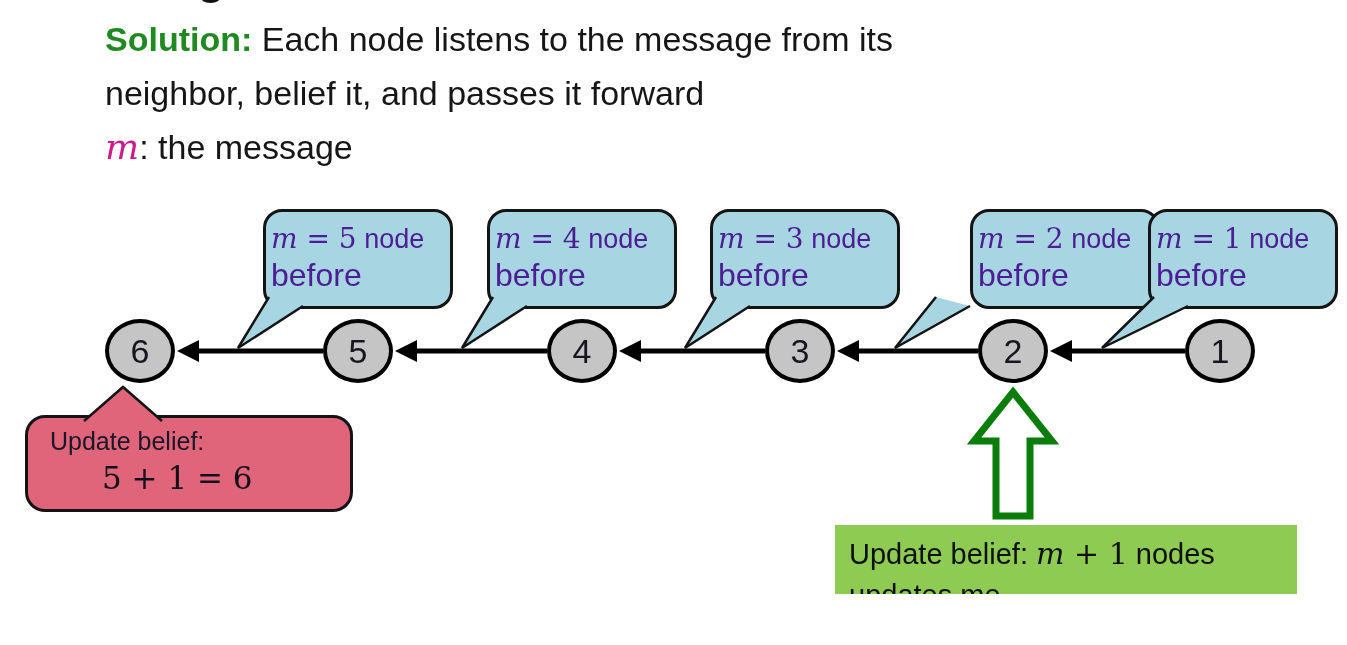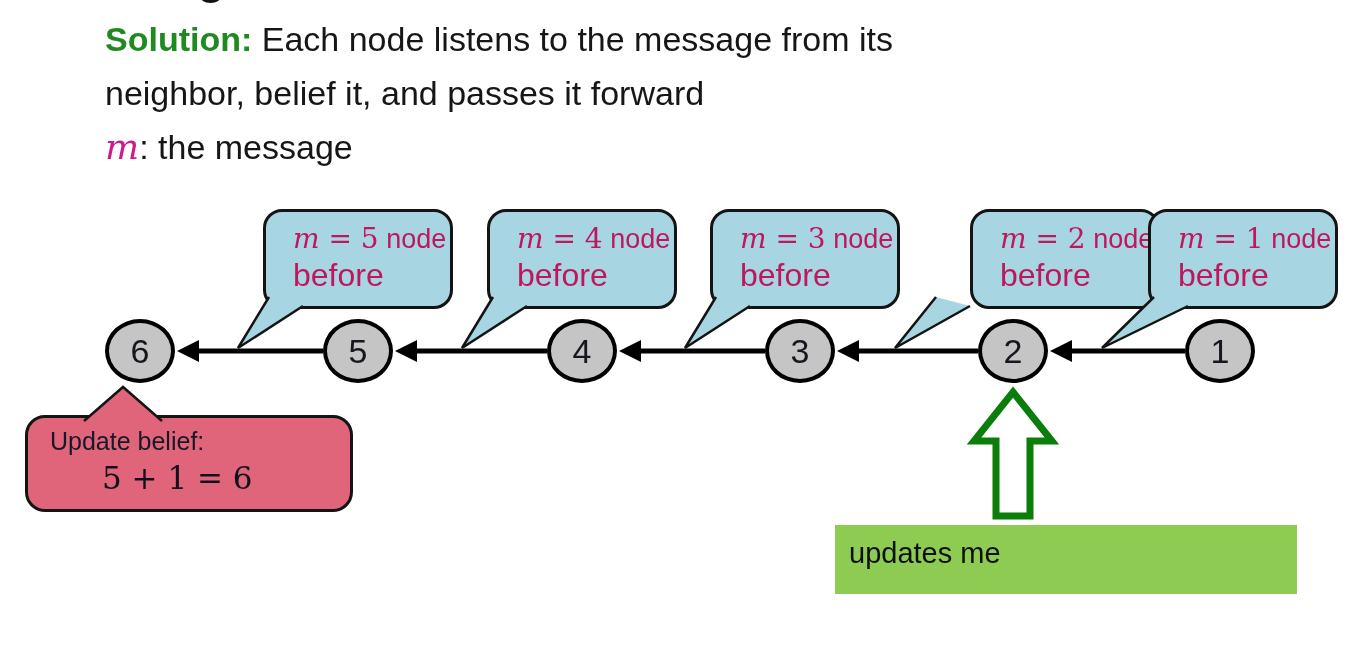--- a/index.html
+++ b/index.html
@@ -18,21 +18,21 @@
 
   
   .node{position:absolute;top:319px;width:70px;height:64px;box-sizing:border-box;
         background:#c5c5c5;border:4px solid #000;border-radius:50%;
         display:flex;align-items:center;justify-content:center;
         font-size:34px;color:#16161f;}
 
   
   .bubble{position:absolute;top:209px;width:190px;height:100px;box-sizing:border-box;
           background:#a8d5e2;border:3px solid #141414;border-radius:19px;
-          color:#be185d;padding:8px 0 0 27px;}
+          color:#4c1d95;padding:8px 0 0 5px;}
   .bub-l1{font-size:27px;line-height:37px;white-space:nowrap;}
   .bub-l2{font-size:32px;line-height:34px;}
   .mvar{font-family:"DejaVu Serif",serif;font-style:italic;font-size:28px;}
   .mrest{font-family:"DejaVu Serif",serif;font-size:28px;}
 
   
   .update-bubble{position:absolute;left:25px;top:415px;width:328px;height:97px;box-sizing:border-box;
                  background:#e0647a;border:3px solid #141414;border-radius:20px;
                  color:#181828;padding-top:7px;}
   .ub-l1{font-size:25px;padding-left:22px;line-height:33px;}
@@ -130,20 +130,23 @@
     <div class="bub-l1"><span class="mvar">m</span><span class="mrest">&nbsp;=&nbsp;1</span><span> node</span></div>
     <div class="bub-l2">before</div>
   </div>
 
   <div class="update-bubble">
     <div class="ub-l1">Update belief:</div>
     <div class="ub-l2">5&nbsp;+&nbsp;1&nbsp;=&nbsp;6</div>
   </div>
 
   <div class="green-note">
+    <div class="gn-line">
+      <span>Update belief: </span><span class="gn-var">m</span><span class="gn-rest">&nbsp;+&nbsp;1</span><span> nodes</span>
+    </div>
     <div class="gn-line">updates me</div>
   </div>
 
   <svg class="layer" width="1347" height="645" style="z-index:20">
     <path d="M 269,297 L 238,348 L 303,306" fill="#a8d5e2" stroke="#141414" stroke-width="2.5"></path>
     <path d="M 493,297 L 462,348 L 527,306" fill="#a8d5e2" stroke="#141414" stroke-width="2.5"></path>
     <path d="M 716,297 L 685,348 L 750,306" fill="#a8d5e2" stroke="#141414" stroke-width="2.5"></path>
     <path d="M 936,297 L 895,348 L 970,306" fill="#a8d5e2" stroke="#141414" stroke-width="2.5"></path>
     <path d="M 1154,297 L 1102,348 L 1188,306" fill="#a8d5e2" stroke="#141414" stroke-width="2.5"></path>
     <path d="M 84,421 L 123,387 L 162,421" fill="#e0647a" stroke="#141414" stroke-width="2.5"></path>

